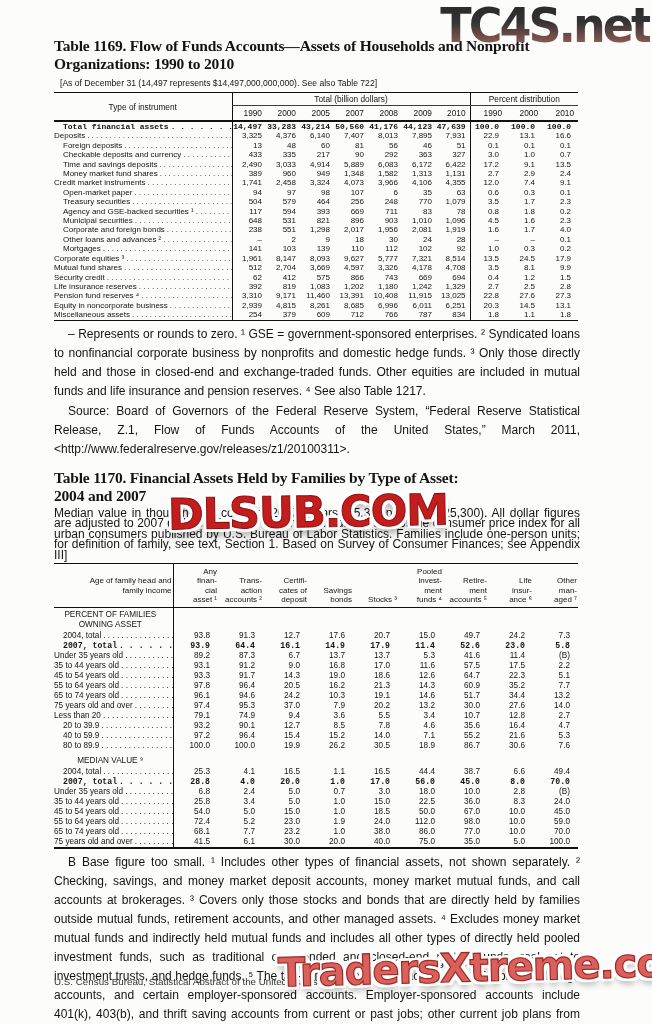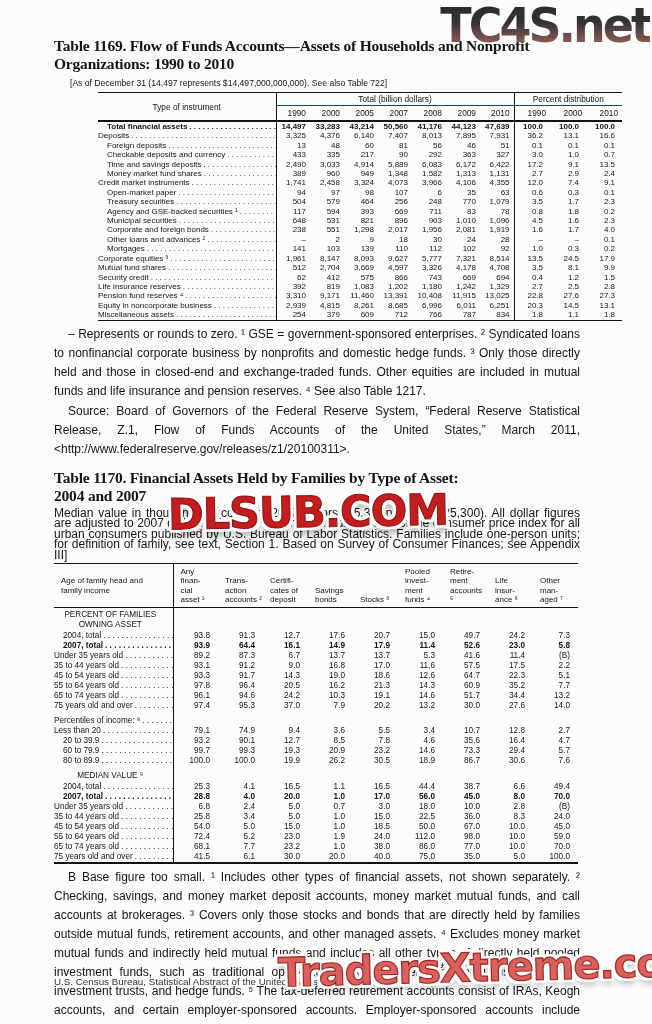--- a/index.html
+++ b/index.html
@@ -5,55 +5,55 @@
   html,body{margin:0;padding:0;background:#e8e8e8;}
   .page{position:relative;width:652px;height:1024px;background:#fcfcfb;overflow:hidden;
         font-family:"Liberation Sans","DejaVu Sans",sans-serif;color:#141414;}
   .content{position:absolute;left:54px;top:0;width:526px;}
 
   
   .title{font-family:"Liberation Serif","DejaVu Serif",serif;font-weight:bold;
          font-size:15.5px;line-height:18px;letter-spacing:-0.2px;margin:0;}
   .title1{margin-top:37px;}
   .title2{margin-top:10px;}
-  .bracket{font-size:8.6px;line-height:11px;margin:5px 0 0 16px;}
+  .bracket{font-size:8.6px;line-height:11px;margin:5px 0 0 6px;}
   .note{font-size:12px;line-height:10.5px;margin:3px 0 0 0;text-align:justify;}
   .fn{font-size:12px;line-height:19px;margin:4px 0 0 0;text-indent:14px;text-align:justify;}
   .src{margin-top:1px;}
 
   
   table{border-collapse:collapse;table-layout:fixed;width:524px;}
   th,td{font-weight:normal;padding:0;vertical-align:bottom;}
   .num{text-align:right;}
   .lblcell{display:flex;align-items:baseline;overflow:hidden;}
   .lt{white-space:nowrap;}
   .dots{flex:1;overflow:hidden;white-space:nowrap;padding-left:2px;}
   .dots::before{content:". . . . . . . . . . . . . . . . . . . . . . . . . . . . . . . . . . . . . . . . . . . . . . . . . . . . ";}
-  tr.bold td, tr.bold .dots::before{font-weight:bold;}
+  tr.bold td, tr.bold .dots::before{font-weight:bold;font-family:Liberation Mono, monospace;}
 
   
-  .t1169{margin-top:3px;border-top:1px solid #111;border-bottom:1px solid #111;margin-left:44px;}
+  .t1169{margin-top:3px;border-top:1px solid #111;border-bottom:1px solid #111;}
   .t1169 th{font-size:8.3px;line-height:12px;text-align:center;}
   .t1169 .stubh{vertical-align:middle;border-bottom:2px solid #111;}
   .t1169 .grp{border-left:1px solid #111;border-bottom:1px solid #0c4a6e;}
   .t1169 .yrs th{border-bottom:2px solid #111;padding:1px 4px 1px 0;text-align:right;}
   .t1169 .yrs th.first{border-left:1px solid #111;}
   .t1169 .yrs th.pfirst{border-left:1px solid #111;}
   .t1169 td{font-size:8px;line-height:9.4px;}
   .t1169 td:nth-child(2){border-left:1px solid #111;}
   .t1169 td:nth-child(9){border-left:1px solid #111;}
   .t1169 td.num{padding-right:4px;}
   .t1169 td.num.pct{padding-right:7px;}
   col.w-stub{width:178px;} col.w-t{width:34px;} col.w-p{width:36px;}
   .ind0{padding-left:0;} .ind1{padding-left:9px;}
 
   
   .t1170{margin-top:3px;border-top:1px solid #111;border-bottom:2px solid #111;}
   .t1170 thead th{font-size:8px;line-height:9.3px;border-bottom:1.5px solid #111;
-                  text-align:left;white-space:pre-line;padding:3px 1px 3px 7px;}
+                  text-align:right;white-space:pre-line;padding:3px 1px 3px 0;}
   .t1170 .stubh{vertical-align:middle;border-right:1px solid #111;}
   .t1170 td{font-size:8.2px;line-height:10px;}
   .t1170 td.lbl{border-right:1px solid #111;}
   .t1170 td.num{padding-right:8px;}
   .t1170 .sechead{text-align:center;white-space:pre-line;font-size:8.2px;padding:2px 6px 1px 0;}
   .t1170 tr.gap td{padding-top:5px;}
   .t1170 tr.sec2 td{padding-top:5px;padding-bottom:1px;}
   col.w-stub2{width:119px;} col.w-c{width:45px;}
 
   
@@ -147,21 +147,21 @@
                 <span class="dots"></span>
               </div>
             </td>
             <td class="num">3,325</td>
             <td class="num">4,376</td>
             <td class="num">6,140</td>
             <td class="num">7,407</td>
             <td class="num">8,013</td>
             <td class="num">7,895</td>
             <td class="num">7,931</td>
-            <td class="num pct">36.2</td>
+            <td class="num pct">22.9</td>
             <td class="num pct">13.1</td>
             <td class="num pct">16.6</td>
           </tr>
           <tr>
             <td class="lbl">
               <div class="lblcell ind1">
                 <span class="lt">Foreign deposits</span>
                 <span class="dots"></span>
               </div>
             </td>
@@ -690,37 +690,20 @@
             <td class="num">97.4</td>
             <td class="num">95.3</td>
             <td class="num">37.0</td>
             <td class="num">7.9</td>
             <td class="num">20.2</td>
             <td class="num">13.2</td>
             <td class="num">30.0</td>
             <td class="num">27.6</td>
             <td class="num">14.0</td>
           </tr>
-          <tr class=" gap">
-            <td class="lbl">
-              <div class="lblcell ind0">
-                <span class="lt">Percentiles of income: ⁸</span>
-                <span class="dots"></span>
-              </div>
-            </td>
-            <td class="num"></td>
-            <td class="num"></td>
-            <td class="num"></td>
-            <td class="num"></td>
-            <td class="num"></td>
-            <td class="num"></td>
-            <td class="num"></td>
-            <td class="num"></td>
-            <td class="num"></td>
-          </tr>
           <tr>
             <td class="lbl">
               <div class="lblcell ind0">
                 <span class="lt">Less than 20</span>
                 <span class="dots"></span>
               </div>
             </td>
             <td class="num">79.1</td>
             <td class="num">74.9</td>
             <td class="num">9.4</td>
@@ -744,33 +727,33 @@
             <td class="num">8.5</td>
             <td class="num">7.8</td>
             <td class="num">4.6</td>
             <td class="num">35.6</td>
             <td class="num">16.4</td>
             <td class="num">4.7</td>
           </tr>
           <tr>
             <td class="lbl">
               <div class="lblcell ind1">
-                <span class="lt">60 to 79.9</span>
-                <span class="dots"></span>
-              </div>
-            </td>
-            <td class="num">99.7</td>
-            <td class="num">99.3</td>
-            <td class="num">19.3</td>
-            <td class="num">20.9</td>
-            <td class="num">23.2</td>
-            <td class="num">14.6</td>
-            <td class="num">73.3</td>
-            <td class="num">29.4</td>
-            <td class="num">5.7</td>
+                <span class="lt">40 to 59.9</span>
+                <span class="dots"></span>
+              </div>
+            </td>
+            <td class="num">97.2</td>
+            <td class="num">96.4</td>
+            <td class="num">15.4</td>
+            <td class="num">15.2</td>
+            <td class="num">14.0</td>
+            <td class="num">7.1</td>
+            <td class="num">55.2</td>
+            <td class="num">21.6</td>
+            <td class="num">5.3</td>
           </tr>
           <tr>
             <td class="lbl">
               <div class="lblcell ind1">
                 <span class="lt">80 to 89.9</span>
                 <span class="dots"></span>
               </div>
             </td>
             <td class="num">100.0</td>
             <td class="num">100.0</td>

